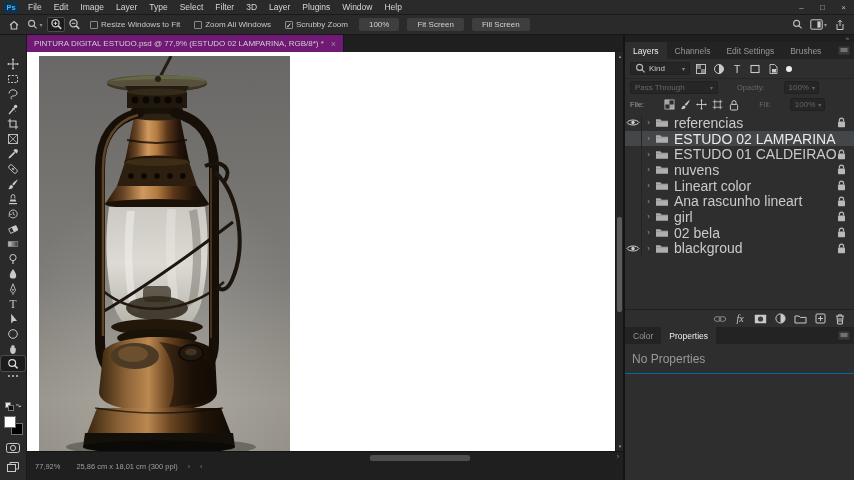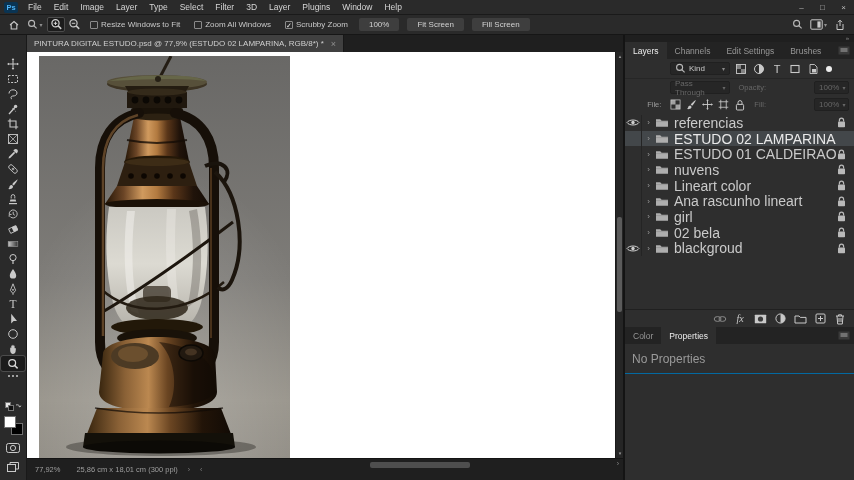--- a/index.html
+++ b/index.html
@@ -40,56 +40,56 @@
   .tb-ellipsis{margin-top:3px;height:9px;}
   .swap-row{margin-top:17px;height:13px;display:flex;align-items:center;}
   .swatches{position:relative;width:19px;height:19px;margin-top:3px;}
   .fg{position:absolute;left:0;top:0;width:12px;height:12px;background:#fff;border:1px solid #6f6f6f;z-index:2;}
   .bgc{position:absolute;right:0;bottom:0;width:12px;height:12px;background:#000;border:1px solid #6f6f6f;}
   .tb-bottom-ic{margin-top:6px;height:13px;display:flex;align-items:center;}
 
   
   .docarea{flex:1;display:flex;flex-direction:column;min-width:0;}
   .tabbar{height:17px;background:#1f1f1f;display:flex;align-items:stretch;flex:none;}
-  .doctab{background:#404040;display:flex;align-items:center;padding:0 7px;font-size:8px;color:#cfcfcf;
+  .doctab{background:#701a75;display:flex;align-items:center;padding:0 7px;font-size:8px;color:#cfcfcf;
     border-right:1px solid #181818;white-space:nowrap;}
   .doctab-close{margin-left:7px;color:#8f8f8f;font-size:9px;}
   .canvas{flex:1;background:#ffffff;position:relative;min-height:0;}
   .photo{position:absolute;left:12px;top:4px;width:251px;height:405px;}
   .photo svg{width:100%;height:100%;}
   .vscroll{position:absolute;top:0;right:0;bottom:0;width:8px;background:#252525;border-left:1px solid #1a1a1a;}
   .vthumb{position:absolute;top:165px;left:1px;width:5px;height:95px;background:#5b5b5b;border-radius:2px;}
   .varr{position:absolute;left:0;width:8px;text-align:center;color:#9a9a9a;font-size:5px;line-height:7px;}
-  .bottombar{height:22px;background:#1f1f1f;border-top:1px solid #141414;display:flex;align-items:center;
+  .bottombar{height:29px;background:#1f1f1f;border-top:1px solid #141414;display:flex;align-items:center;
     font-size:7.5px;color:#9e9e9e;position:relative;flex:none;}
   .zoomlvl{margin-left:8px;}
   .docsize{margin-left:16px;}
   .st-arr{margin-left:10px;color:#7f7f7f;font-size:7px;}
   .hthumb{position:absolute;left:343px;top:3px;width:100px;height:6px;background:#4e4e4e;border-radius:2px;}
   .hs-arr{position:absolute;right:4px;top:1px;color:#8a8a8a;font-size:7px;}
 
   .panel-divider{width:2px;background:#141414;flex:none;}
 
   
   .rightpanels{width:229px;background:#2e2e2e;display:flex;flex-direction:column;flex:none;color:#c9c9c9;}
   .collapse-strip{height:7px;background:#1f1f1f;text-align:right;color:#8a8a8a;font-size:6px;line-height:6px;
     padding-right:5px;flex:none;}
   .panel-tabs{height:17px;background:#232323;display:flex;align-items:stretch;flex:none;position:relative;}
   .ptab{display:flex;align-items:center;padding:0 8px;font-size:8.5px;color:#969696;white-space:nowrap;}
   .ptab.active{background:#2e2e2e;color:#ededed;}
   .ptab-menu{position:absolute;right:4px;top:4px;}
   .filter-row{height:20px;display:flex;align-items:center;padding:0 5px;gap:3px;border-bottom:1px solid #262626;flex:none;}
   .dd{display:flex;align-items:center;background:#262626;border:1px solid #202020;border-radius:2px;height:13px;
-    padding:0 4px;gap:3px;font-size:8px;margin-left:40px;}
+    padding:0 4px;gap:3px;font-size:8px;}
   .kind-dd{width:60px;}
   .caret{color:#8a8a8a;font-size:6px;margin-left:auto;}
   .filter-icons{display:flex;gap:2px;}
   .f-ic{width:16px;height:15px;display:flex;align-items:center;justify-content:center;}
   .filter-dot{width:6px;height:6px;border-radius:50%;background:#ededed;margin-left:2px;flex:none;}
-  .blend-row,.lock-row{height:17px;display:flex;align-items:center;padding:0 5px;gap:8px;flex:none;justify-content:flex-end;}
+  .blend-row,.lock-row{height:17px;display:flex;align-items:center;padding:0 5px;gap:19px;flex:none;}
   .blend-dd{width:88px;}
   .disabled span{color:#676767;}
   .lbl{color:#9c9c9c;font-size:7.5px;white-space:nowrap;}
   .lbl.dim{color:#676767;}
   .val-dd{width:35px;}
   .lock-icons{display:flex;gap:3px;}
   .l-ic{width:13px;height:13px;display:flex;align-items:center;justify-content:center;}
   .layers-list{flex:1;display:flex;flex-direction:column;overflow:hidden;padding-top:2px;min-height:0;}
   .layer-row{height:15.7px;display:flex;align-items:center;flex:none;}
   .layer-row.selected{background:#43474a;}

